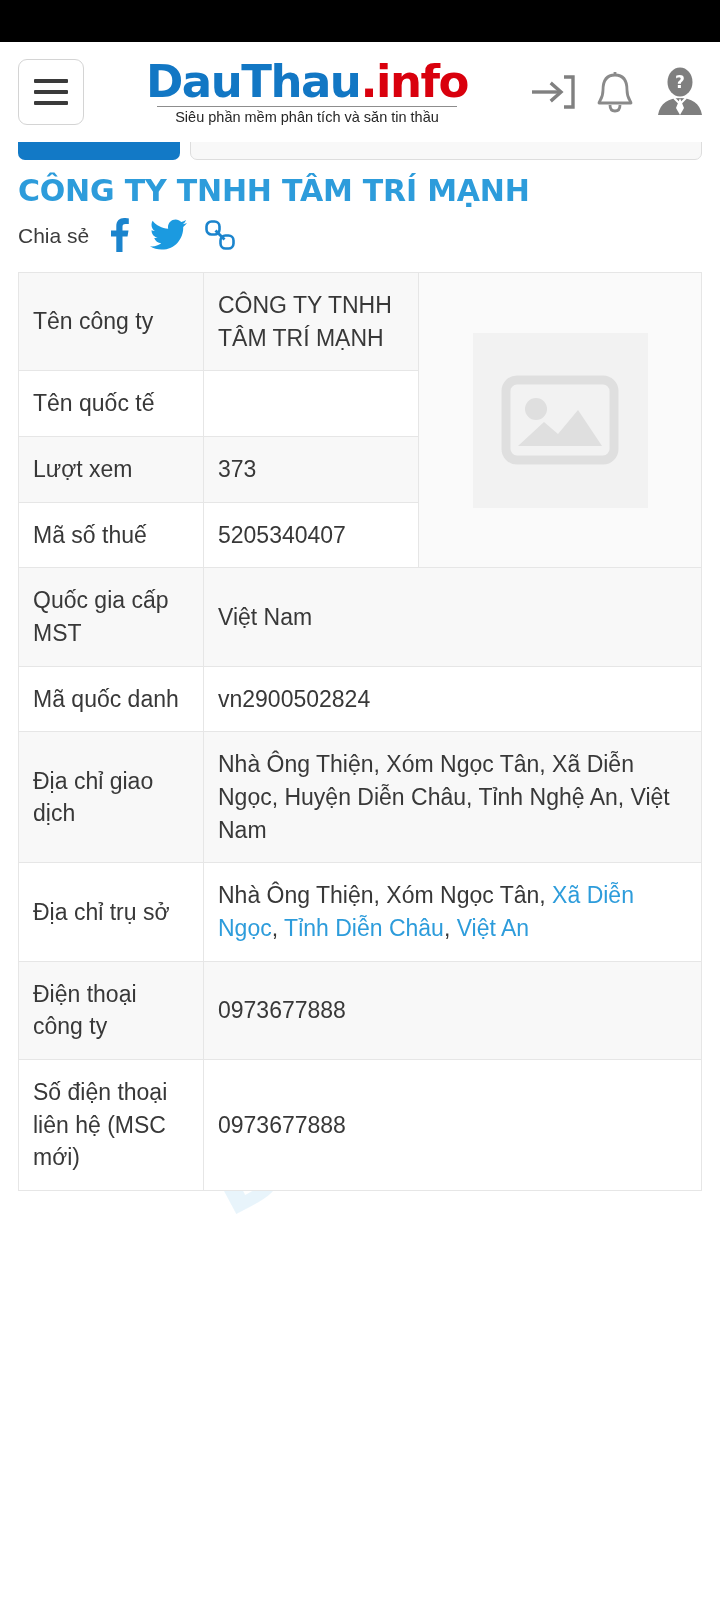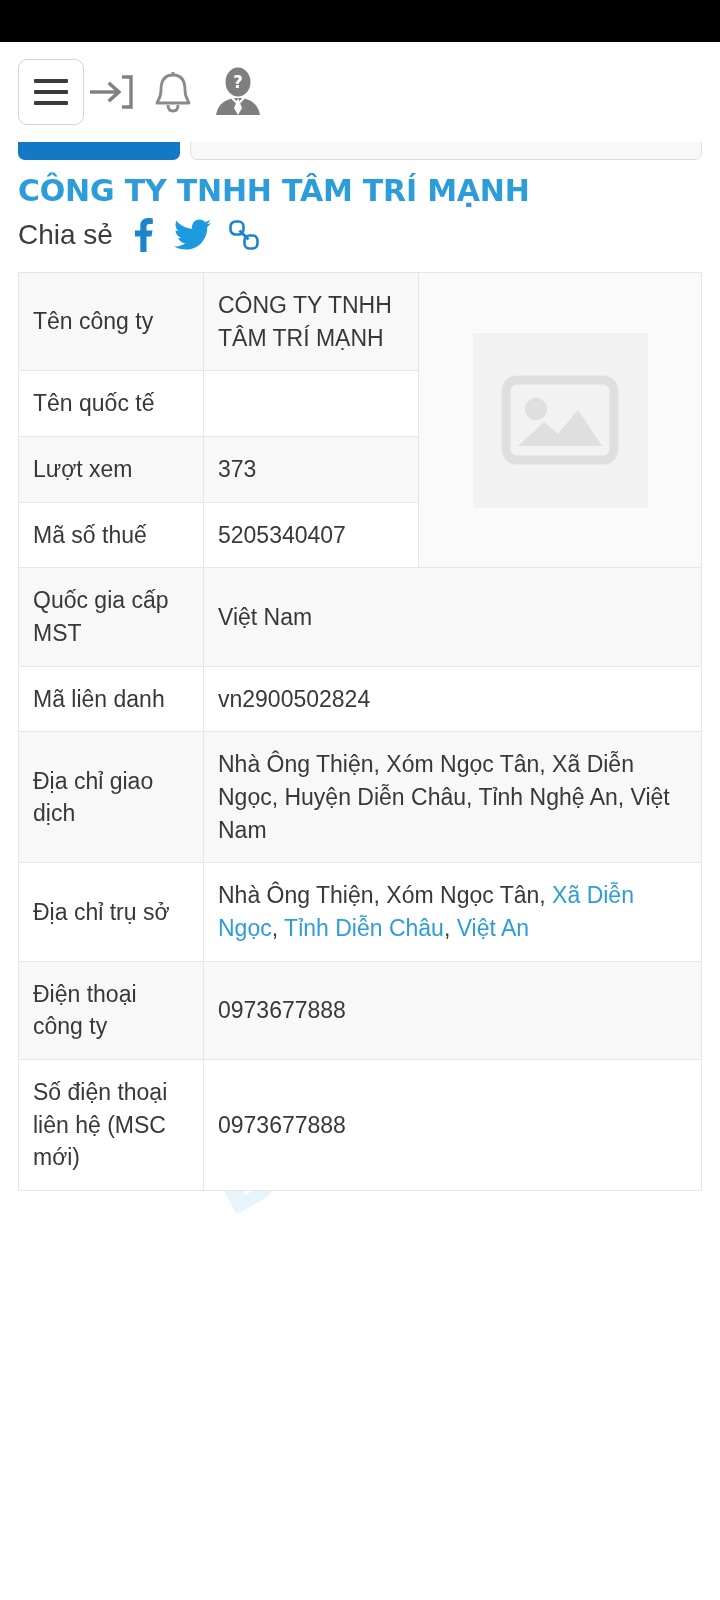--- a/index.html
+++ b/index.html
@@ -142,21 +142,21 @@
   }
 
   
   .share-row {
     display: flex;
     align-items: center;
     gap: 17px;
     padding: 11px 18px 0 18px;
   }
   .share-label {
-    font-size: 28px;
+    font-size: 21px;
     color: #3c3c3c;
     line-height: 1;
   }
   .share-icon { display: block; }
 
   
   .table-wrap {
     margin: 20px 18px 0 18px;
     position: relative;
   }
@@ -231,20 +231,25 @@
   <div class="status-bar"></div>
 
   <div class="site-header">
 
     <div class="menu-btn">
       <span></span>
       <span></span>
       <span></span>
     </div>
 
+    <div class="brand">
+      <div class="brand-logo"><span class="b1">DauThau</span><span class="b2">.info</span></div>
+      <div class="brand-rule"></div>
+      <div class="brand-tagline">Siêu phần mềm phân tích và săn tin thầu</div>
+    </div>
 
     <div class="header-icons">
 
       <svg class="hicon" width="46" height="40" viewBox="0 0 46 40">
         <path d="M2 20 H30" stroke="#808080" stroke-width="3.4" fill="none"></path>
         <path d="M22 12 L31 20 L22 28" stroke="#808080" stroke-width="3.4" fill="none" stroke-linecap="square"></path>
         <path d="M34 5 H43 V35 H34" stroke="#808080" stroke-width="3.4" fill="none"></path>
       </svg>
 
       <svg class="hicon" width="40" height="44" viewBox="0 0 40 44">
@@ -325,21 +330,21 @@
           <td class="lbl">Mã số thuế</td>
           <td class="val val-narrow">5205340407</td>
         </tr>
 
         <tr class="shade">
           <td class="lbl">Quốc gia cấp MST</td>
           <td class="val" colspan="2">Việt Nam</td>
         </tr>
 
         <tr class="plain">
-          <td class="lbl">Mã liên danh</td>
+          <td class="lbl">Mã quốc danh</td>
           <td class="val" colspan="2">vn2900502824</td>
         </tr>
 
         <tr class="shade">
           <td class="lbl">Địa chỉ giao dịch</td>
           <td class="val" colspan="2">Nhà Ông Thiện, Xóm Ngọc Tân, Xã Diễn Ngọc, Huyện Diễn Châu, Tỉnh Nghệ An, Việt Nam</td>
         </tr>
 
         <tr class="plain">
           <td class="lbl">Địa chỉ trụ sở</td>

